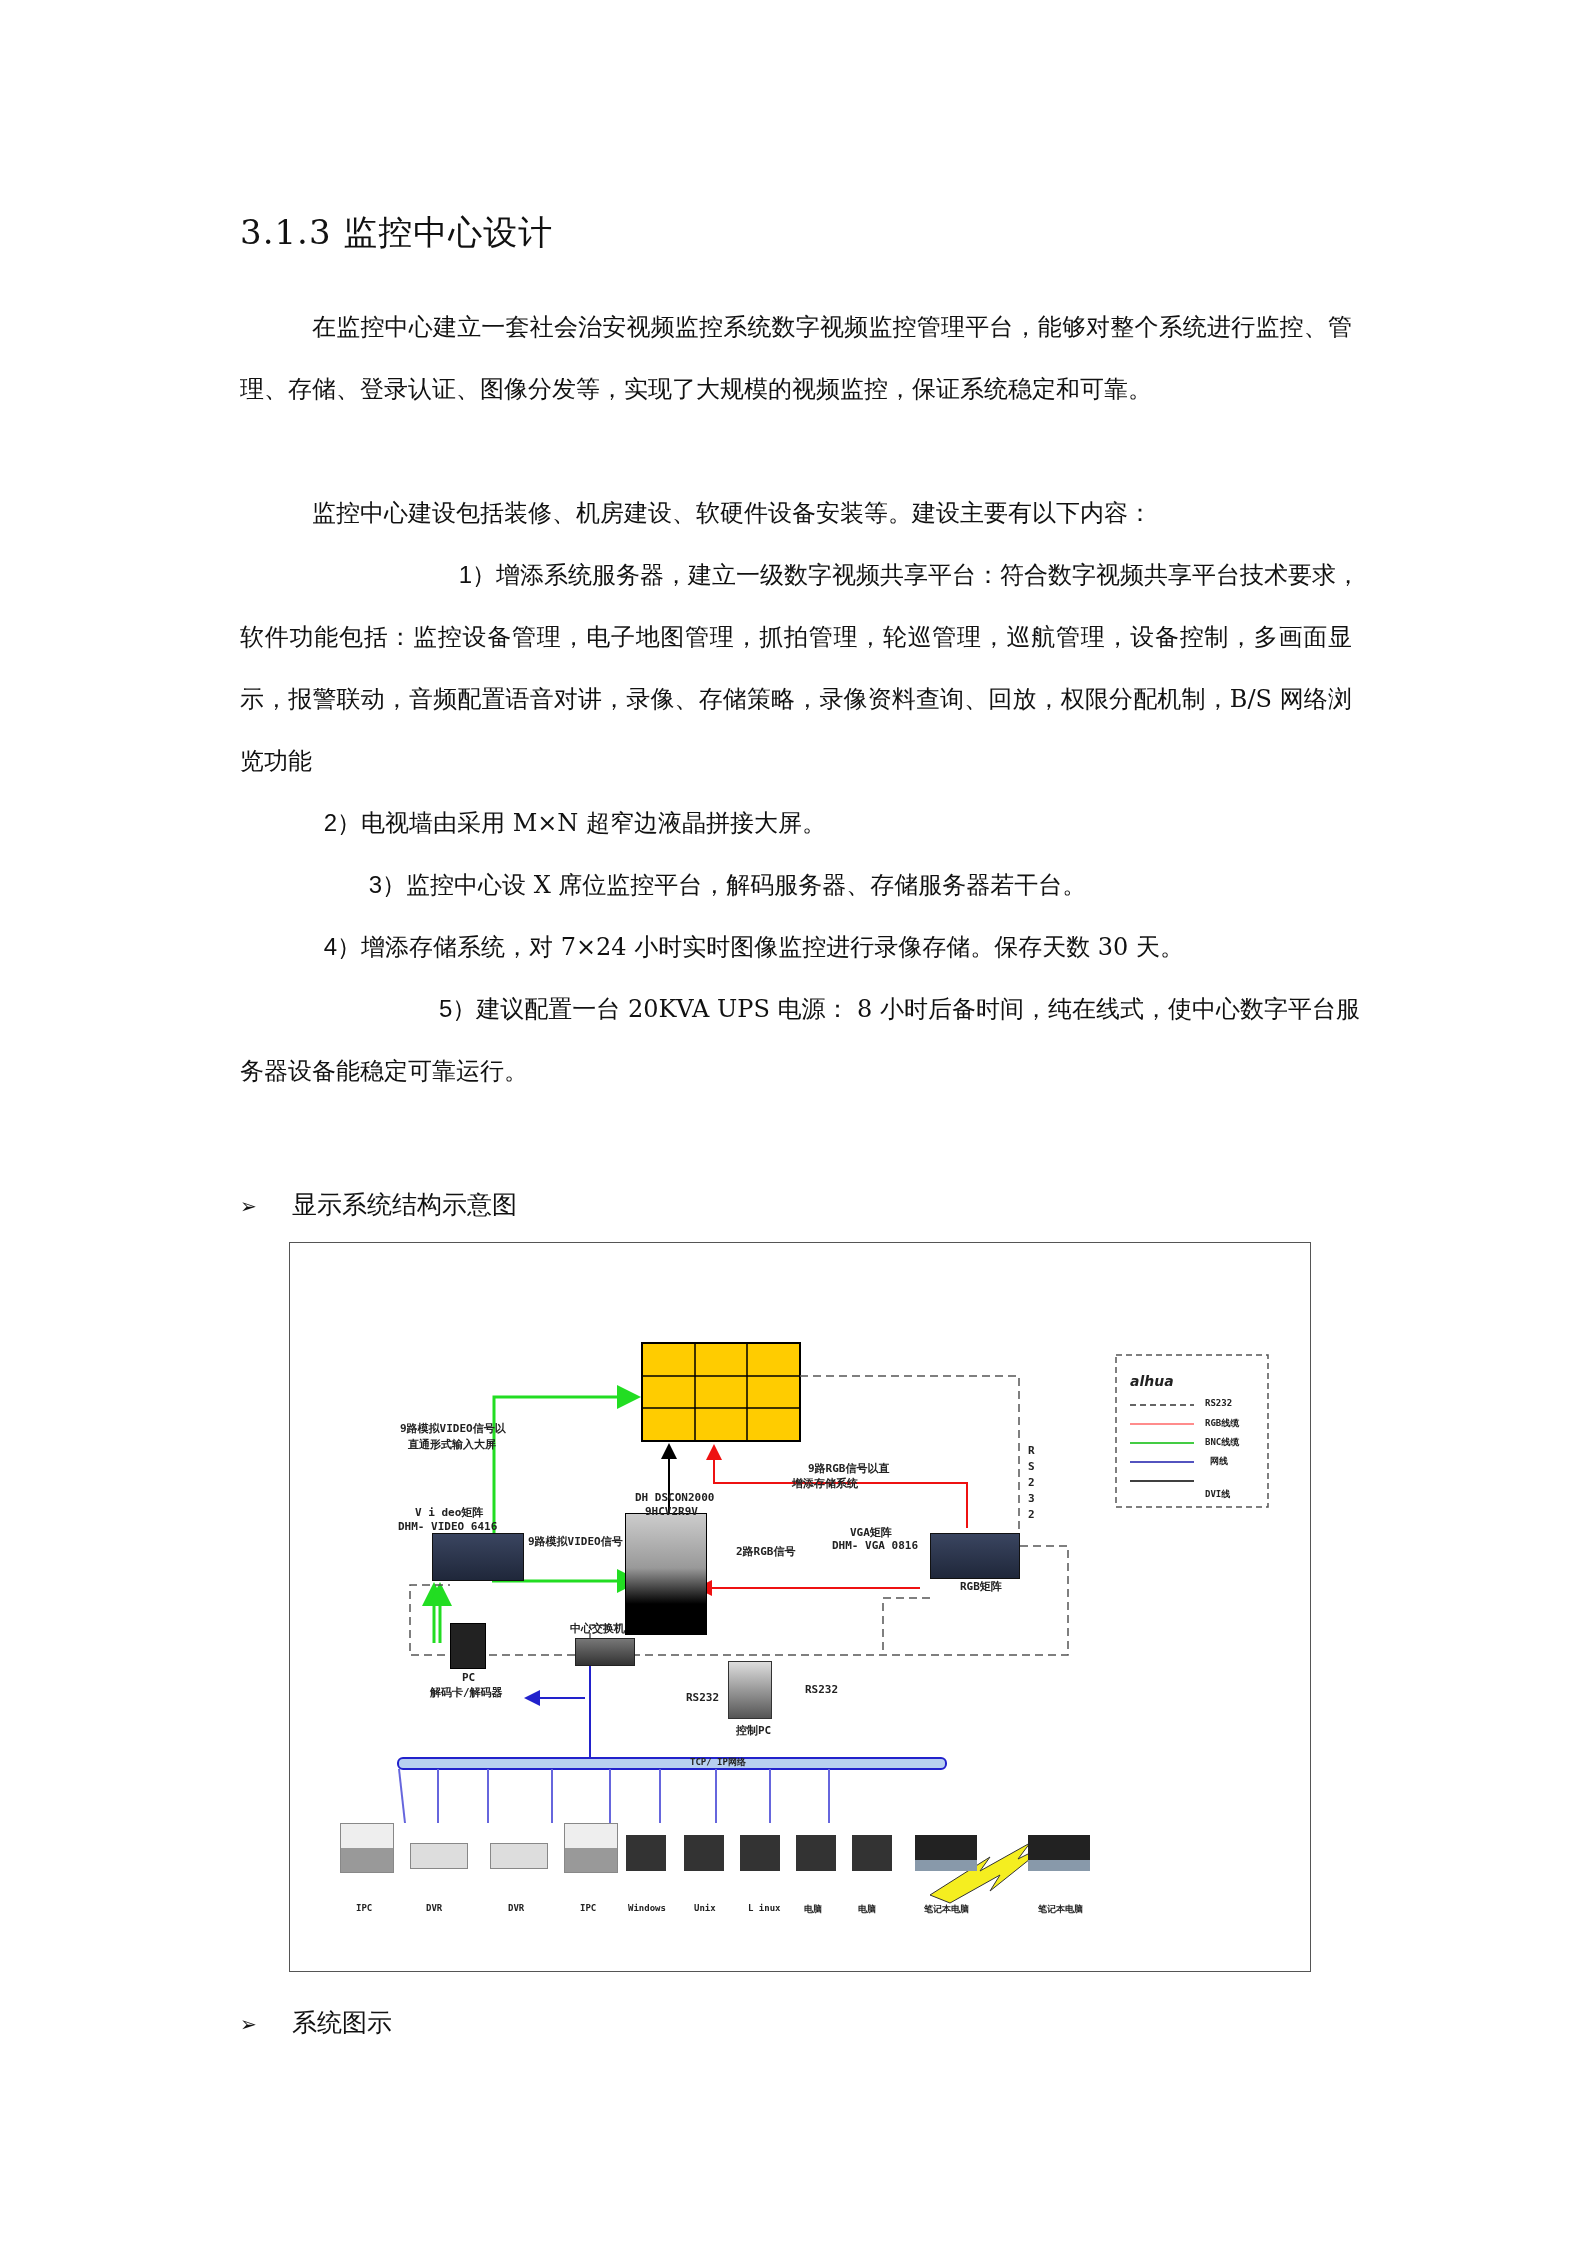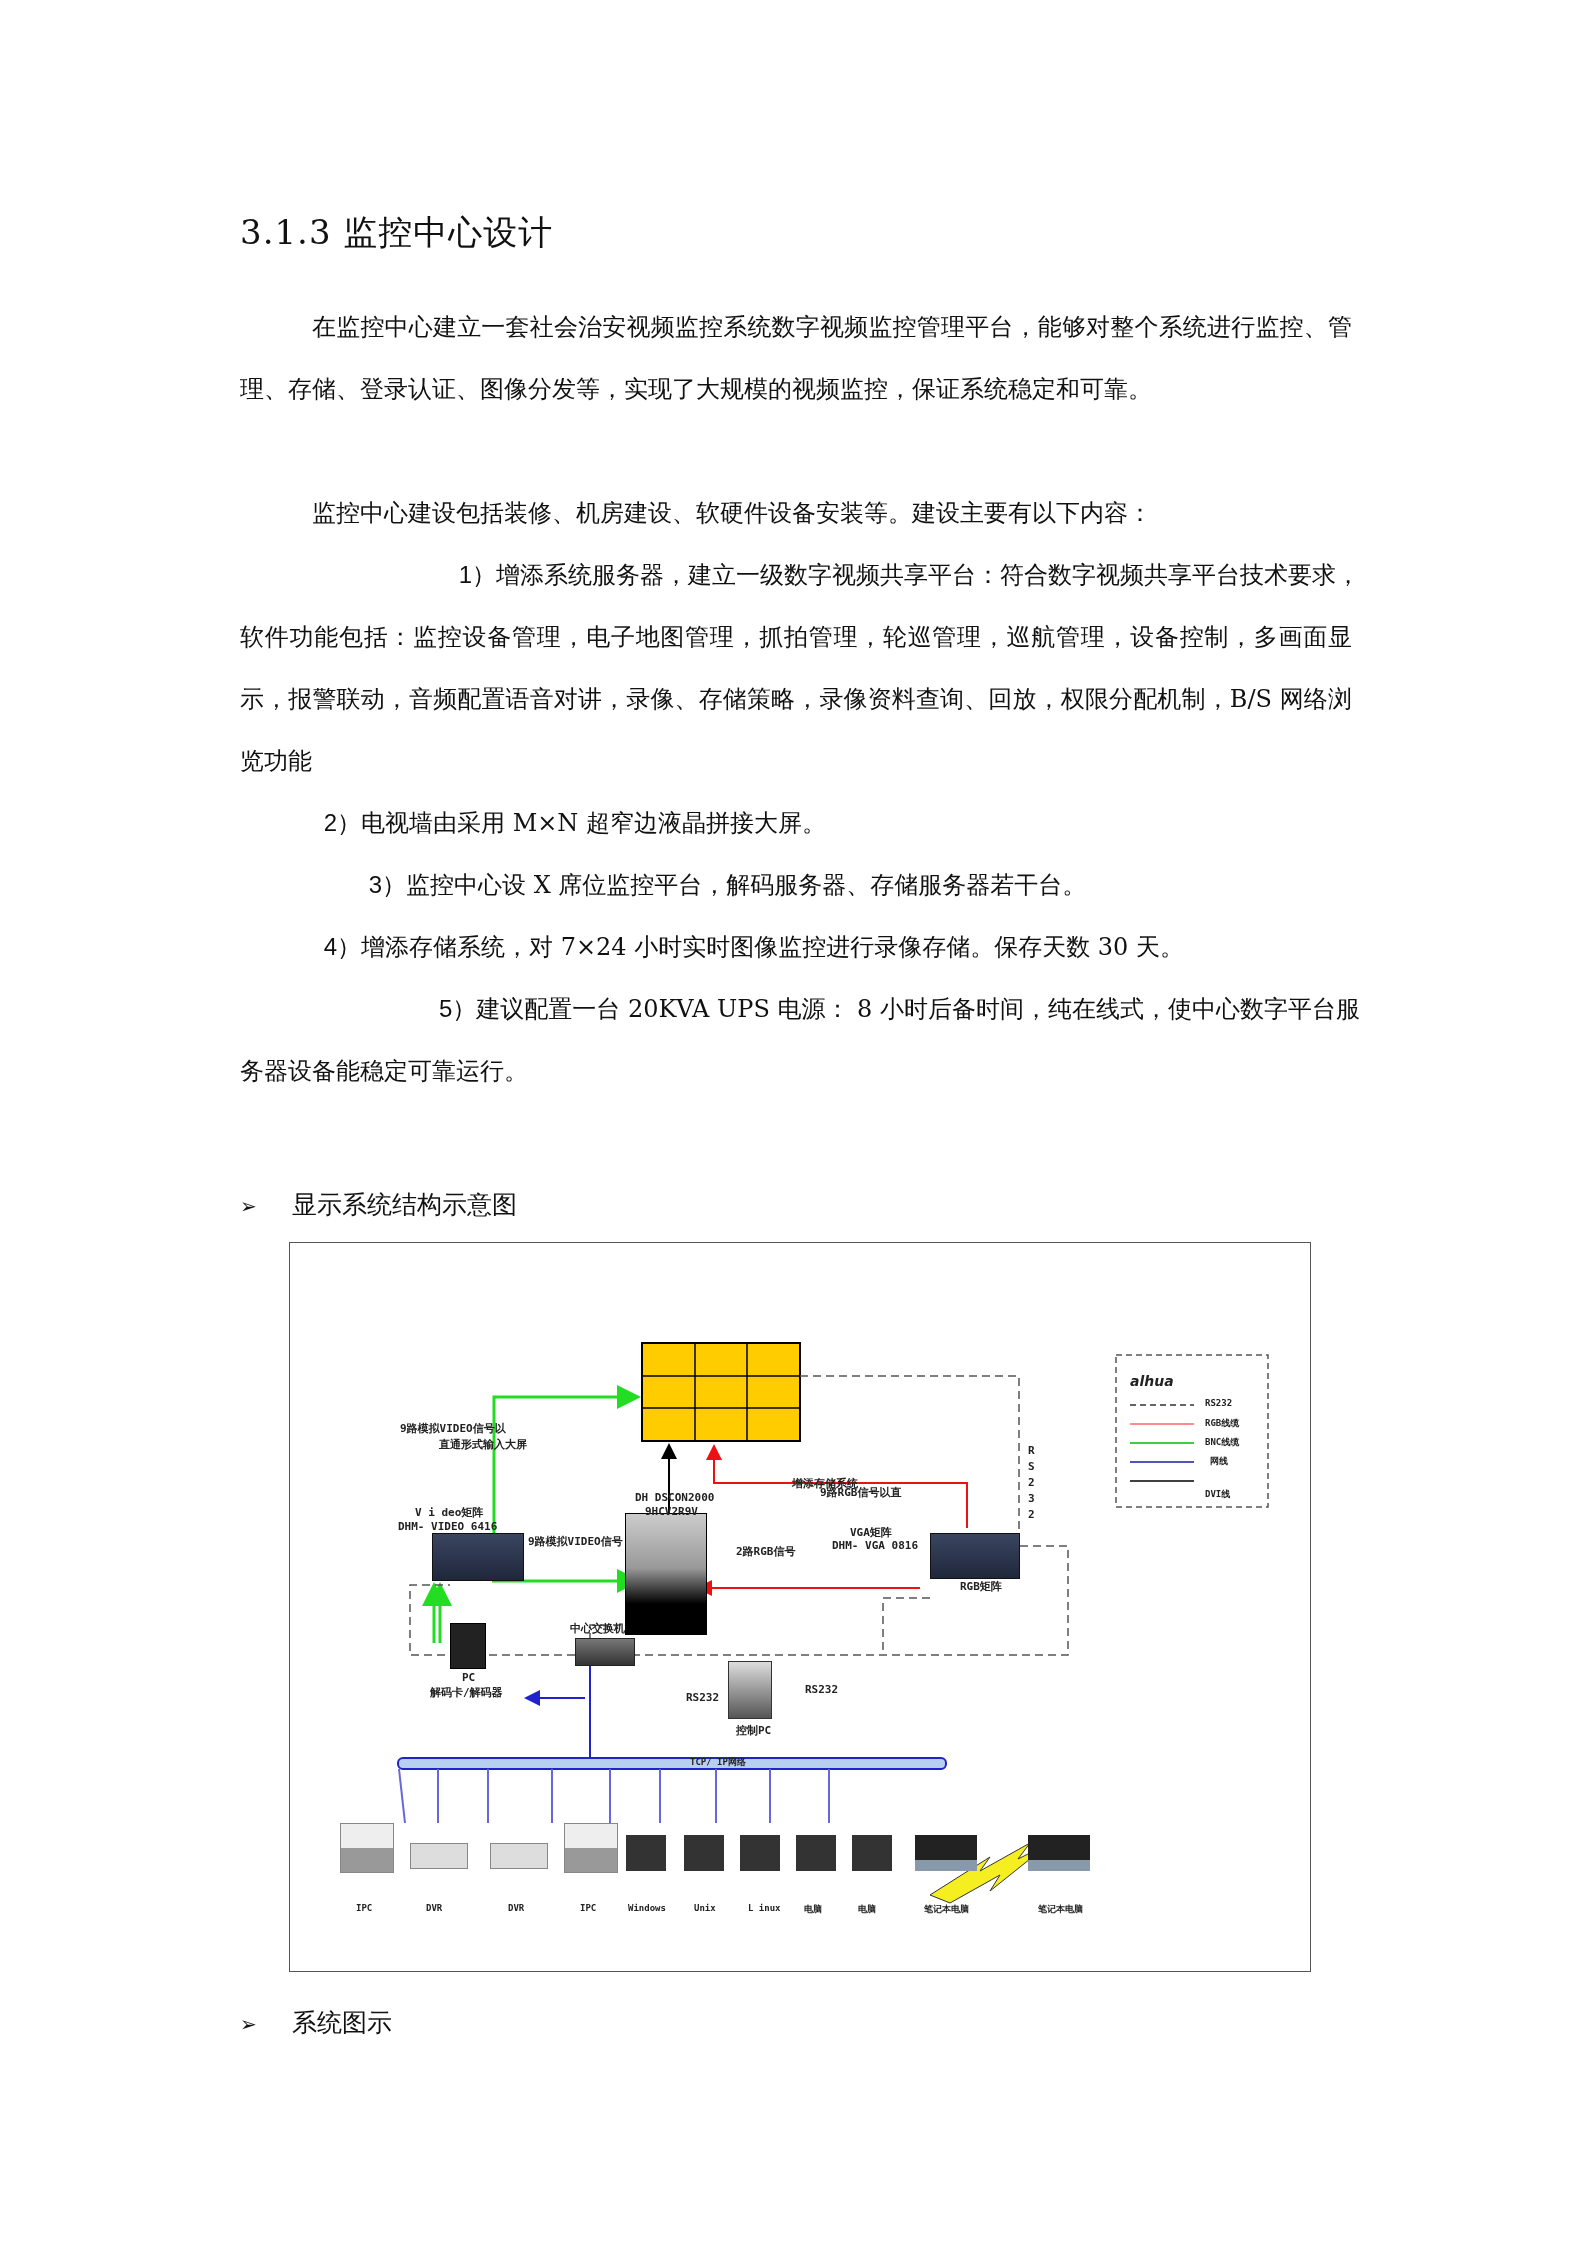--- a/index.html
+++ b/index.html
@@ -100,27 +100,27 @@
   </svg>
 
   <div class="device" style="left:142px;top:290px;width:90px;height:46px;"></div>
   <div style="position:absolute;left:335px;top:270px;width:80px;height:120px;background:linear-gradient(#ccc 0%,#999 45%,#000 75%);border:1px solid #000;"></div>
   <div class="device" style="left:640px;top:290px;width:88px;height:44px;"></div>
   <div style="position:absolute;left:285px;top:395px;width:58px;height:26px;background:linear-gradient(#777,#333);border:1px solid #222;"></div>
   <div style="position:absolute;left:160px;top:380px;width:34px;height:44px;background:#222;border:1px solid #000;"></div>
   <div style="position:absolute;left:438px;top:418px;width:42px;height:56px;background:linear-gradient(#ddd,#555);border:1px solid #333;"></div>
 
   <div class="dl" style="left:110px;top:178px;">9路模拟VIDEO信号以</div>
-  <div class="dl" style="left:118px;top:194px;margin-left:31px;">直通形式输入大屏</div>
+  <div class="dl" style="left:118px;top:194px;">直通形式输入大屏</div>
   <div class="dl" style="left:125px;top:262px;">V i deo矩阵</div>
   <div class="dl" style="left:108px;top:277px;">DHM- VIDEO 6416</div>
   <div class="dl" style="left:345px;top:248px;">DH DSCON2000</div>
   <div class="dl" style="left:355px;top:262px;">9HCV2R9V</div>
   <div class="dl" style="left:238px;top:291px;">9路模拟VIDEO信号</div>
-  <div class="dl" style="left:530px;top:218px;margin-top:24px;">9路RGB信号以直</div>
+  <div class="dl" style="left:518px;top:218px;">9路RGB信号以直</div>
   <div class="dl" style="left:502px;top:233px;">增添存储系统</div>
   <div class="dl" style="left:560px;top:282px;">VGA矩阵</div>
   <div class="dl" style="left:542px;top:296px;">DHM- VGA 0816</div>
   <div class="dl" style="left:446px;top:301px;">2路RGB信号</div>
   <div class="dl" style="left:654px;top:336px;padding-left:16px;">RGB矩阵</div>
   <div class="dl" style="left:738px;top:200px;width:10px;white-space:normal;line-height:16px;">R S 2 3 2</div>
   <div class="dl" style="left:280px;top:378px;">中心交换机</div>
   <div class="dl" style="left:172px;top:428px;">PC</div>
   <div class="dl" style="left:140px;top:442px;">解码卡/解码器</div>
   <div class="dl" style="left:396px;top:448px;">RS232</div>

